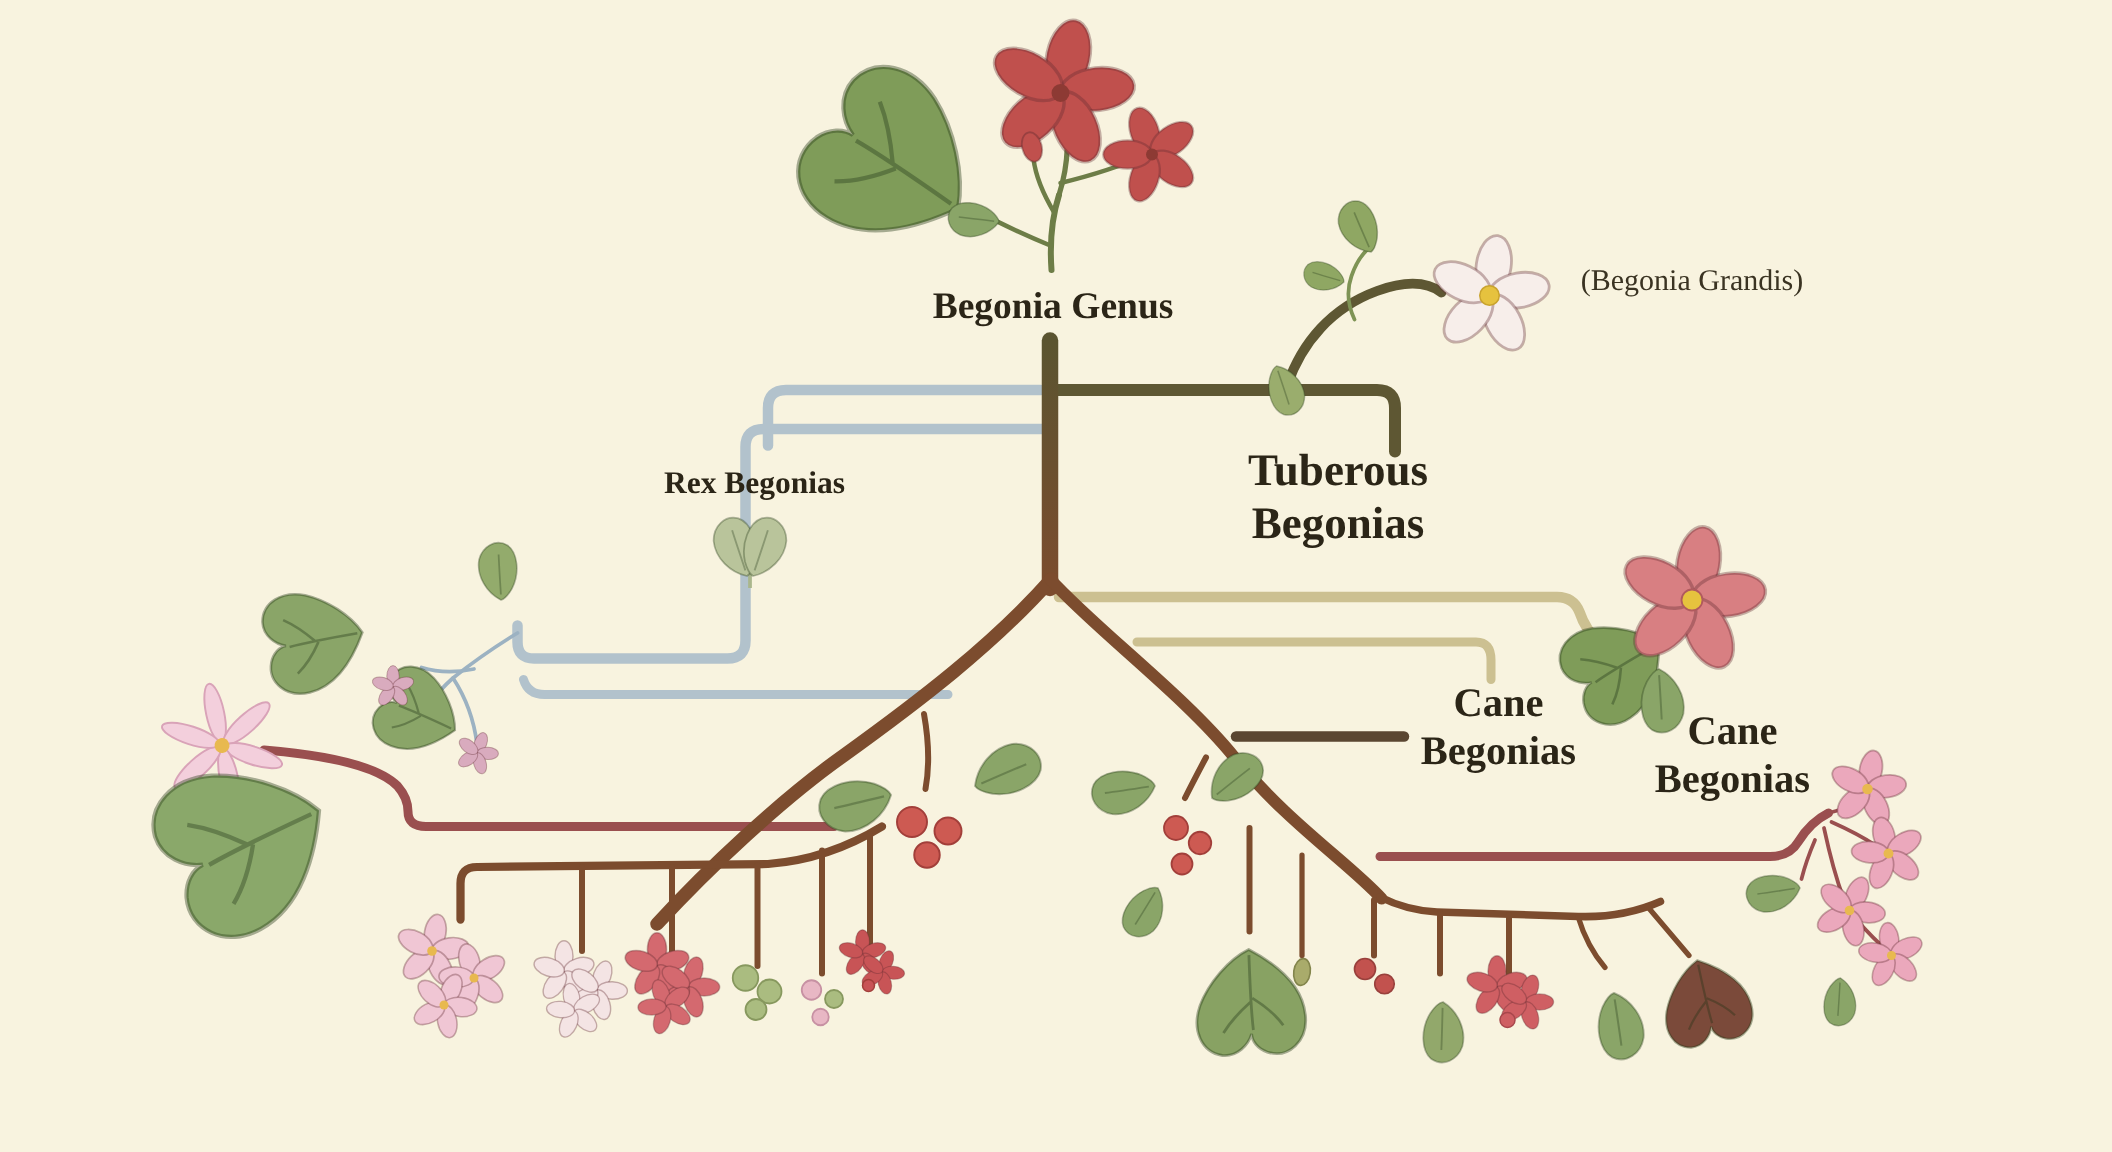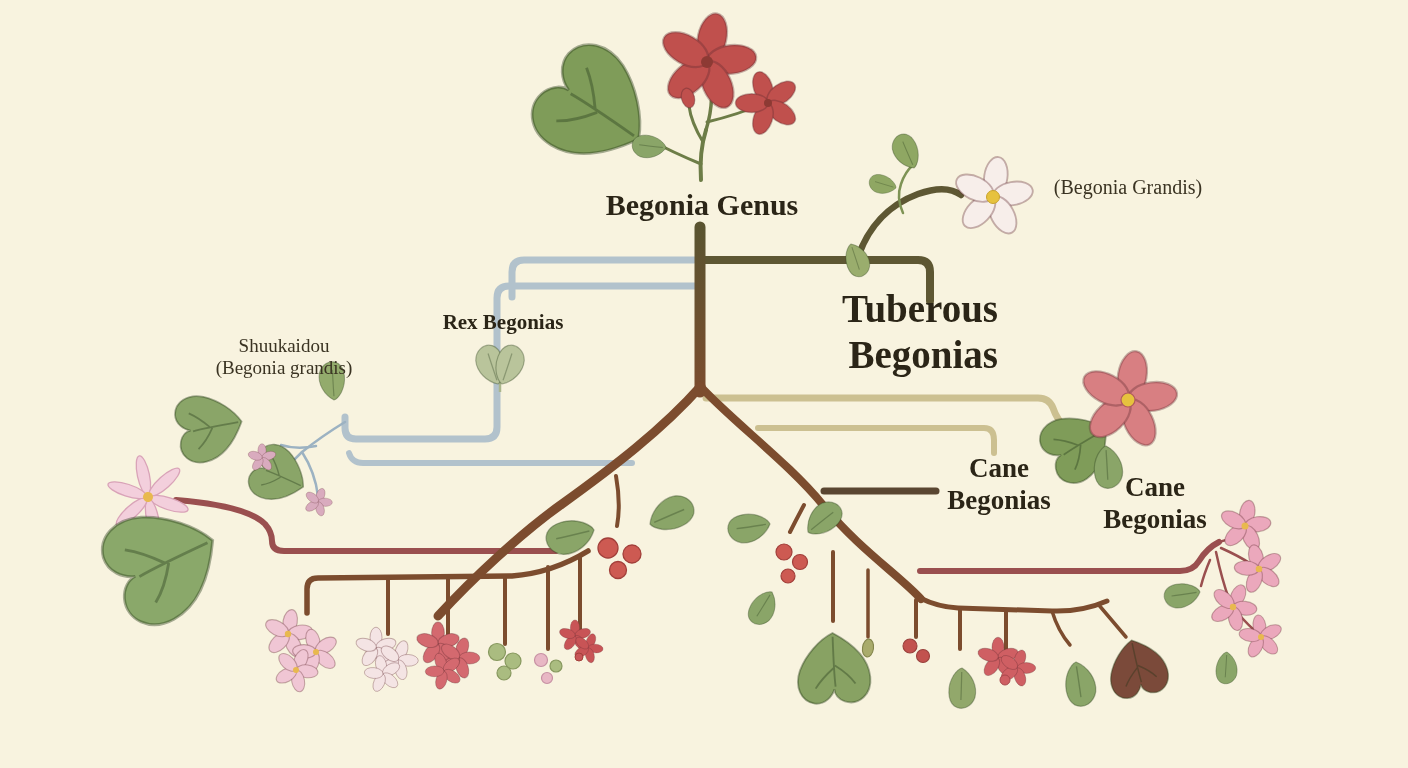--- a/index.html
+++ b/index.html
@@ -258,35 +258,31 @@
     <use href="#f5" transform="translate(1259,569) scale(0.95) rotate(-14)" color="#eba8bc"></use>
     <use href="#f5" transform="translate(1233,607) scale(0.92) rotate(24)" color="#eba8bc"></use>
     <use href="#f5" transform="translate(1261,637) scale(0.85) rotate(-8)" color="#eba8bc"></use>
     <circle cx="1245" cy="526" r="3.5" fill="#e8b94f"></circle>
     <circle cx="1259" cy="569" r="3.3" fill="#e8b94f"></circle>
     <circle cx="1233" cy="607" r="3.2" fill="#e8b94f"></circle>
     <circle cx="1261" cy="637" r="3" fill="#e8b94f"></circle>
   </g>
 </svg>
 
-<div class="lbl bold" style="left:702px;top:205px;font-size:30px;">Begonia Genus</div>
+<div class="lbl bold" style="left:702px;top:205px;font-size:25px;">Begonia Genus</div>
 
 <div class="lbl soft" style="left:1128px;top:188px;font-size:20px;">(Begonia Grandis)</div>
 
 <div class="lbl bold" style="left:503px;top:322px;font-size:21px;">Rex Begonias</div>
 
-<div class="lbl bold multi" style="left:920px;top:332px;font-size:39px;text-align:right;">
+<div class="lbl bold multi" style="left:892px;top:332px;font-size:30px;">
   <span>Tuberous</span>
   <span>Begonias</span>
 </div>
 
-<div class="lbl soft multi" style="left:284px;top:357px;font-size:19px;">
-  <span>Shuukaidou</span>
-  <span>(Begonia grandis)</span>
-</div>
 
 <div class="lbl bold multi" style="left:999px;top:485px;font-size:27px;">
   <span>Cane</span>
   <span>Begonias</span>
 </div>
 
 <div class="lbl bold multi" style="left:1155px;top:504px;font-size:27px;">
   <span>Cane</span>
   <span>Begonias</span>
 </div>

